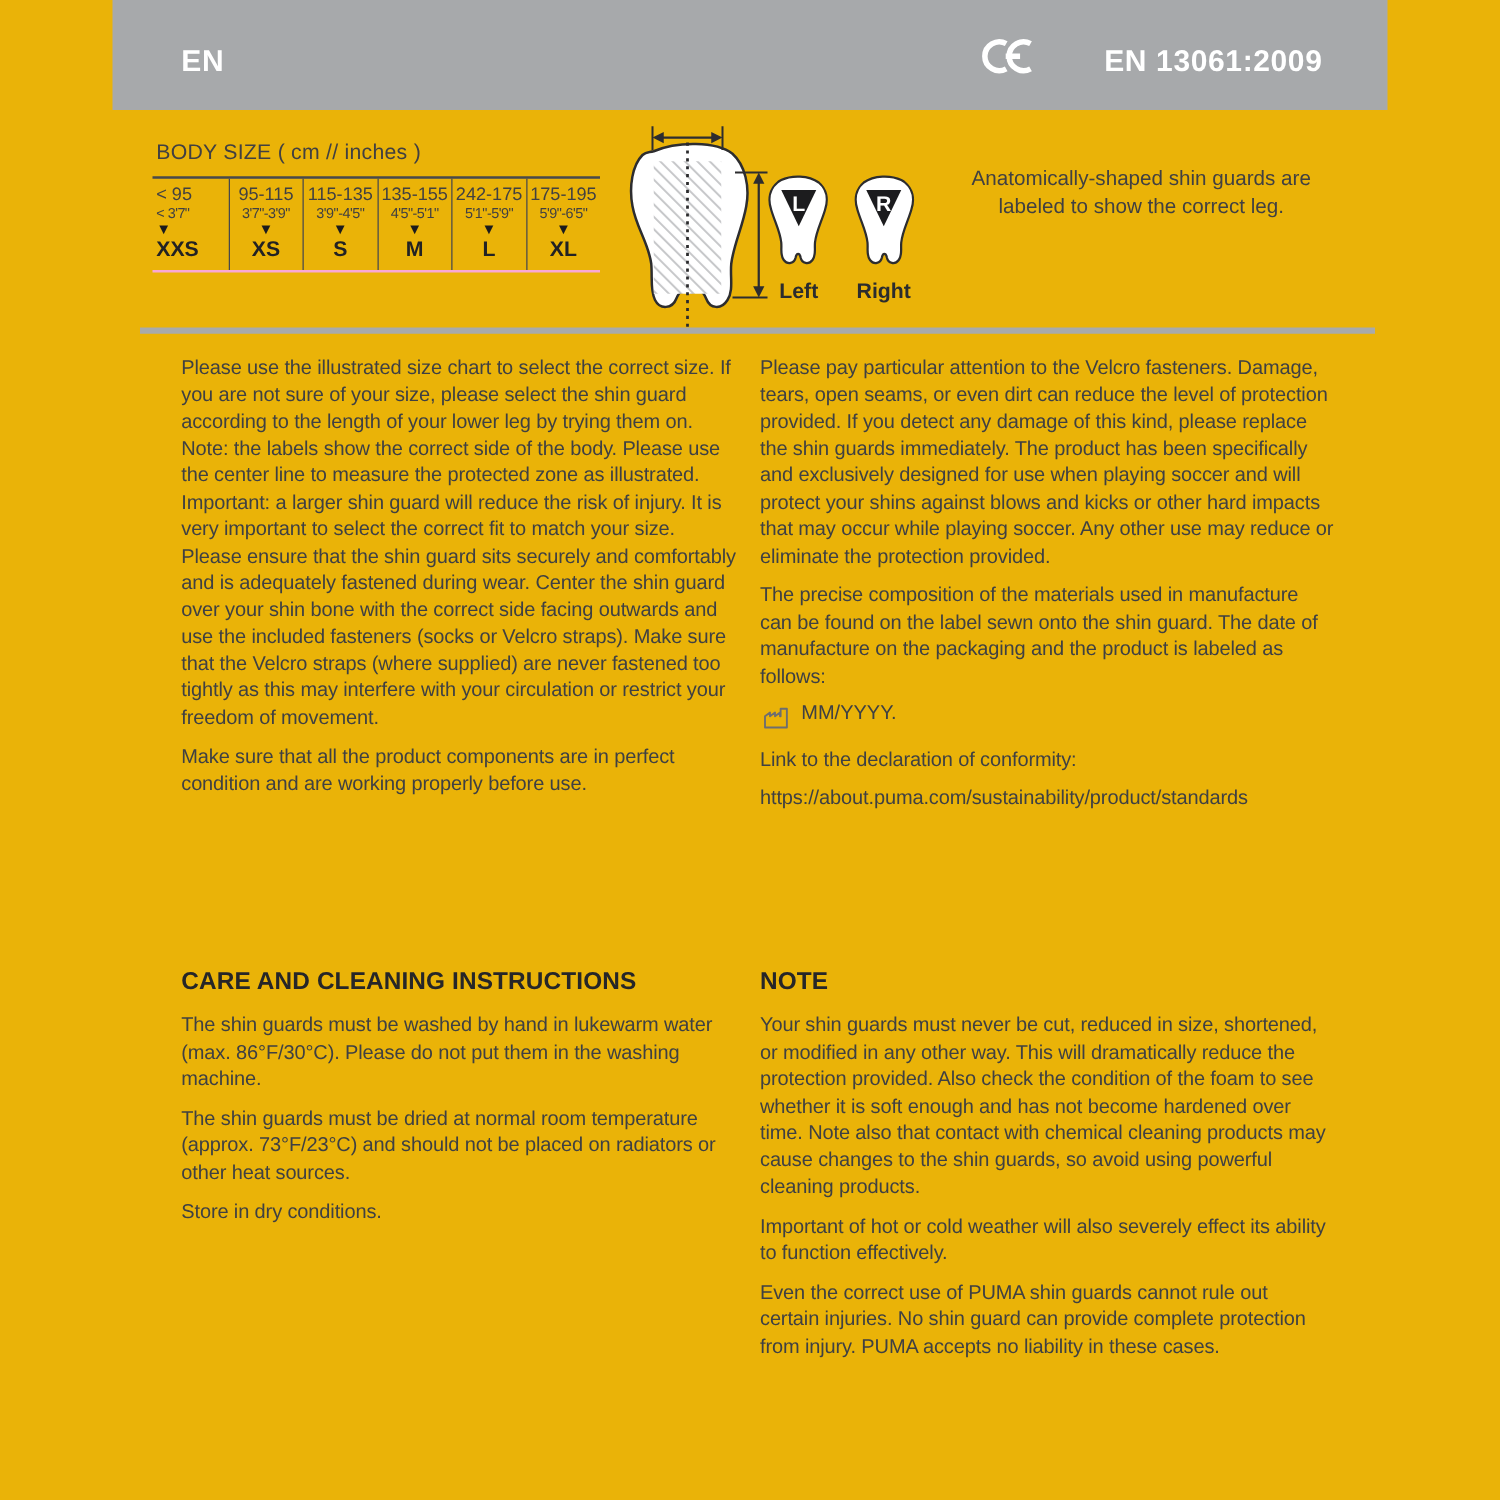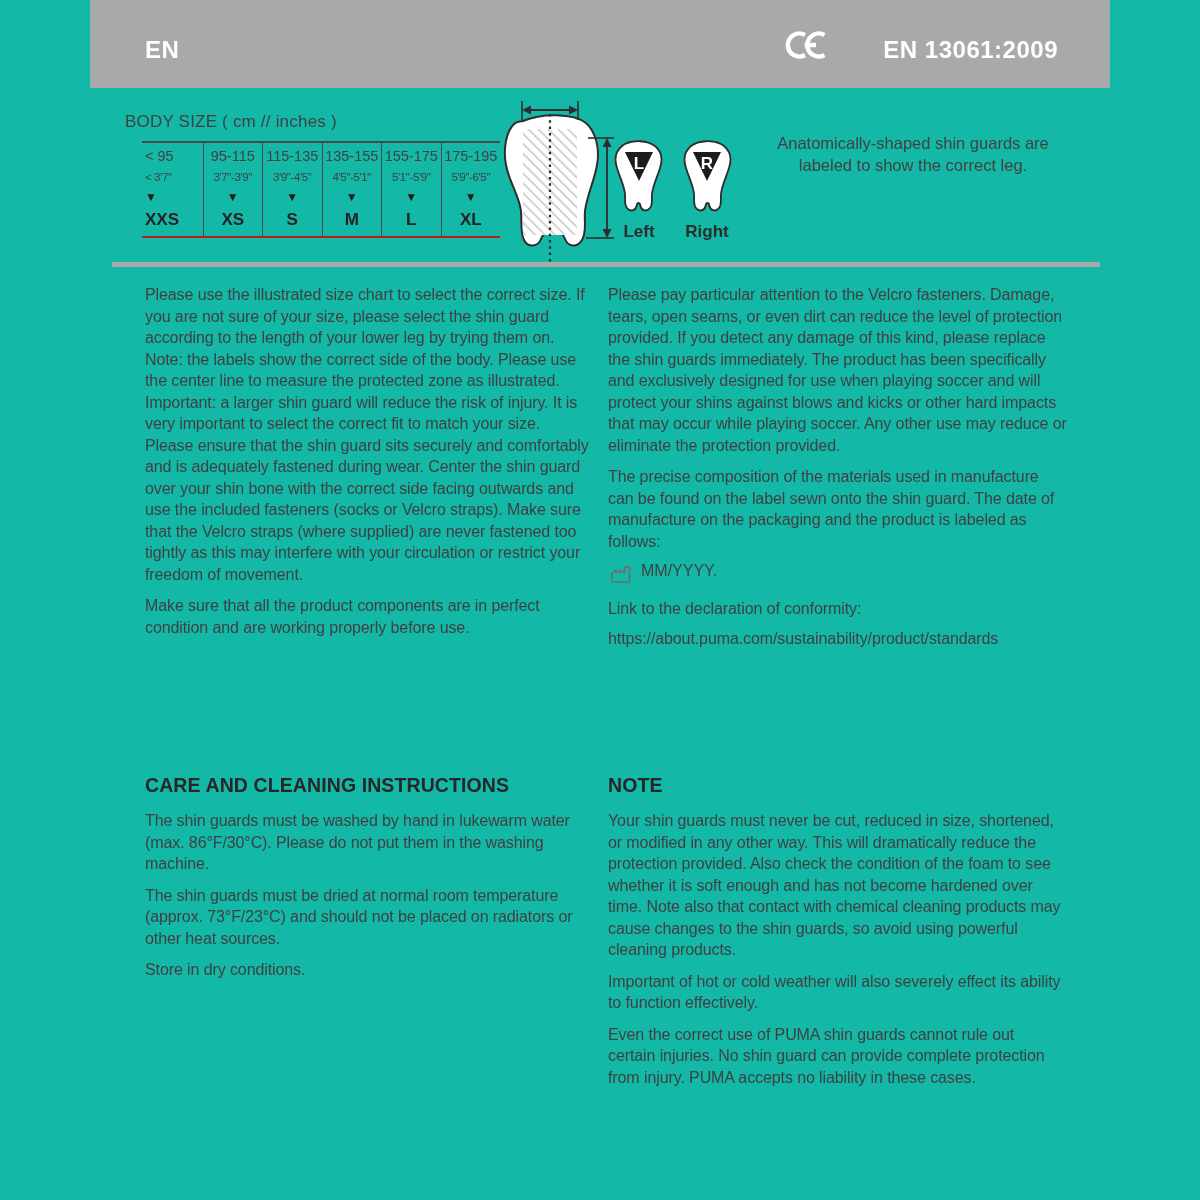--- a/index.html
+++ b/index.html
@@ -1,29 +1,29 @@
 <!DOCTYPE html>
 <html><head>
 <meta charset="utf-8">
 <style>
   html,body{margin:0;padding:0;background:#ffffff;}
-  .page{position:relative;width:1200px;height:1200px;background:#14b8a6;overflow:hidden;
+  .page{position:relative;width:1200px;height:1200px;background:#eab308;overflow:hidden;
         font-family:"Liberation Sans","DejaVu Sans",sans-serif;color:#3f4043;}
 
   
   .header-bar{position:absolute;left:90px;top:0;width:1020px;height:88px;background:#a7a9ab;}
   .header-bar .lang{position:absolute;left:55px;top:36px;font-size:24px;font-weight:700;color:#ffffff;letter-spacing:.5px;}
   .header-bar .title{position:absolute;left:115px;top:36px;font-size:24px;font-weight:700;color:#ffffff;letter-spacing:.5px;}
   .header-bar .ce{position:absolute;left:692px;top:29px;}
   .header-bar .standard{position:absolute;right:52px;top:36px;font-size:24px;font-weight:700;color:#ffffff;letter-spacing:.5px;}
 
   
   .size-title{position:absolute;left:125px;top:112px;width:358px;text-align:left;font-size:17px;color:#414042;letter-spacing:.2px;}
-  .size-table{position:absolute;left:142px;top:141px;width:358px;height:97px;display:flex;
-              border-top:2px solid #48494b;border-bottom:2px solid #b91c1c;box-sizing:border-box;}
+  .size-table{position:absolute;left:122px;top:141px;width:358px;height:77px;display:flex;
+              border-top:2px solid #48494b;border-bottom:2px solid #f9a8d4;box-sizing:border-box;}
   .size-col{flex:1;display:flex;flex-direction:column;justify-content:space-between;align-items:center;
             padding:5px 1px 6px;border-left:1.5px solid #48494b;box-sizing:border-box;}
   .size-col:first-child{border-left:none;align-items:flex-start;padding-left:3px;}
   .size-col .cm{font-size:14.5px;color:#414042;white-space:nowrap;}
   .size-col .in{font-size:11.5px;color:#414042;letter-spacing:-.4px;white-space:nowrap;}
   .size-col .tri{font-size:12px;color:#1b1b1d;line-height:12px;}
   .size-col .sz{font-size:17px;font-weight:700;color:#222224;}
 
   
   .measure-svg{position:absolute;left:497px;top:99px;}
@@ -81,21 +81,21 @@
       <span class="tri">▼</span>
       <span class="sz">S</span>
     </div>
     <div class="size-col">
       <span class="cm">135-155</span>
       <span class="in">4'5"-5'1"</span>
       <span class="tri">▼</span>
       <span class="sz">M</span>
     </div>
     <div class="size-col">
-      <span class="cm">155-175</span>
+      <span class="cm">242-175</span>
       <span class="in">5'1"-5'9"</span>
       <span class="tri">▼</span>
       <span class="sz">L</span>
     </div>
     <div class="size-col">
       <span class="cm">175-195</span>
       <span class="in">5'9"-6'5"</span>
       <span class="tri">▼</span>
       <span class="sz">XL</span>
     </div>

